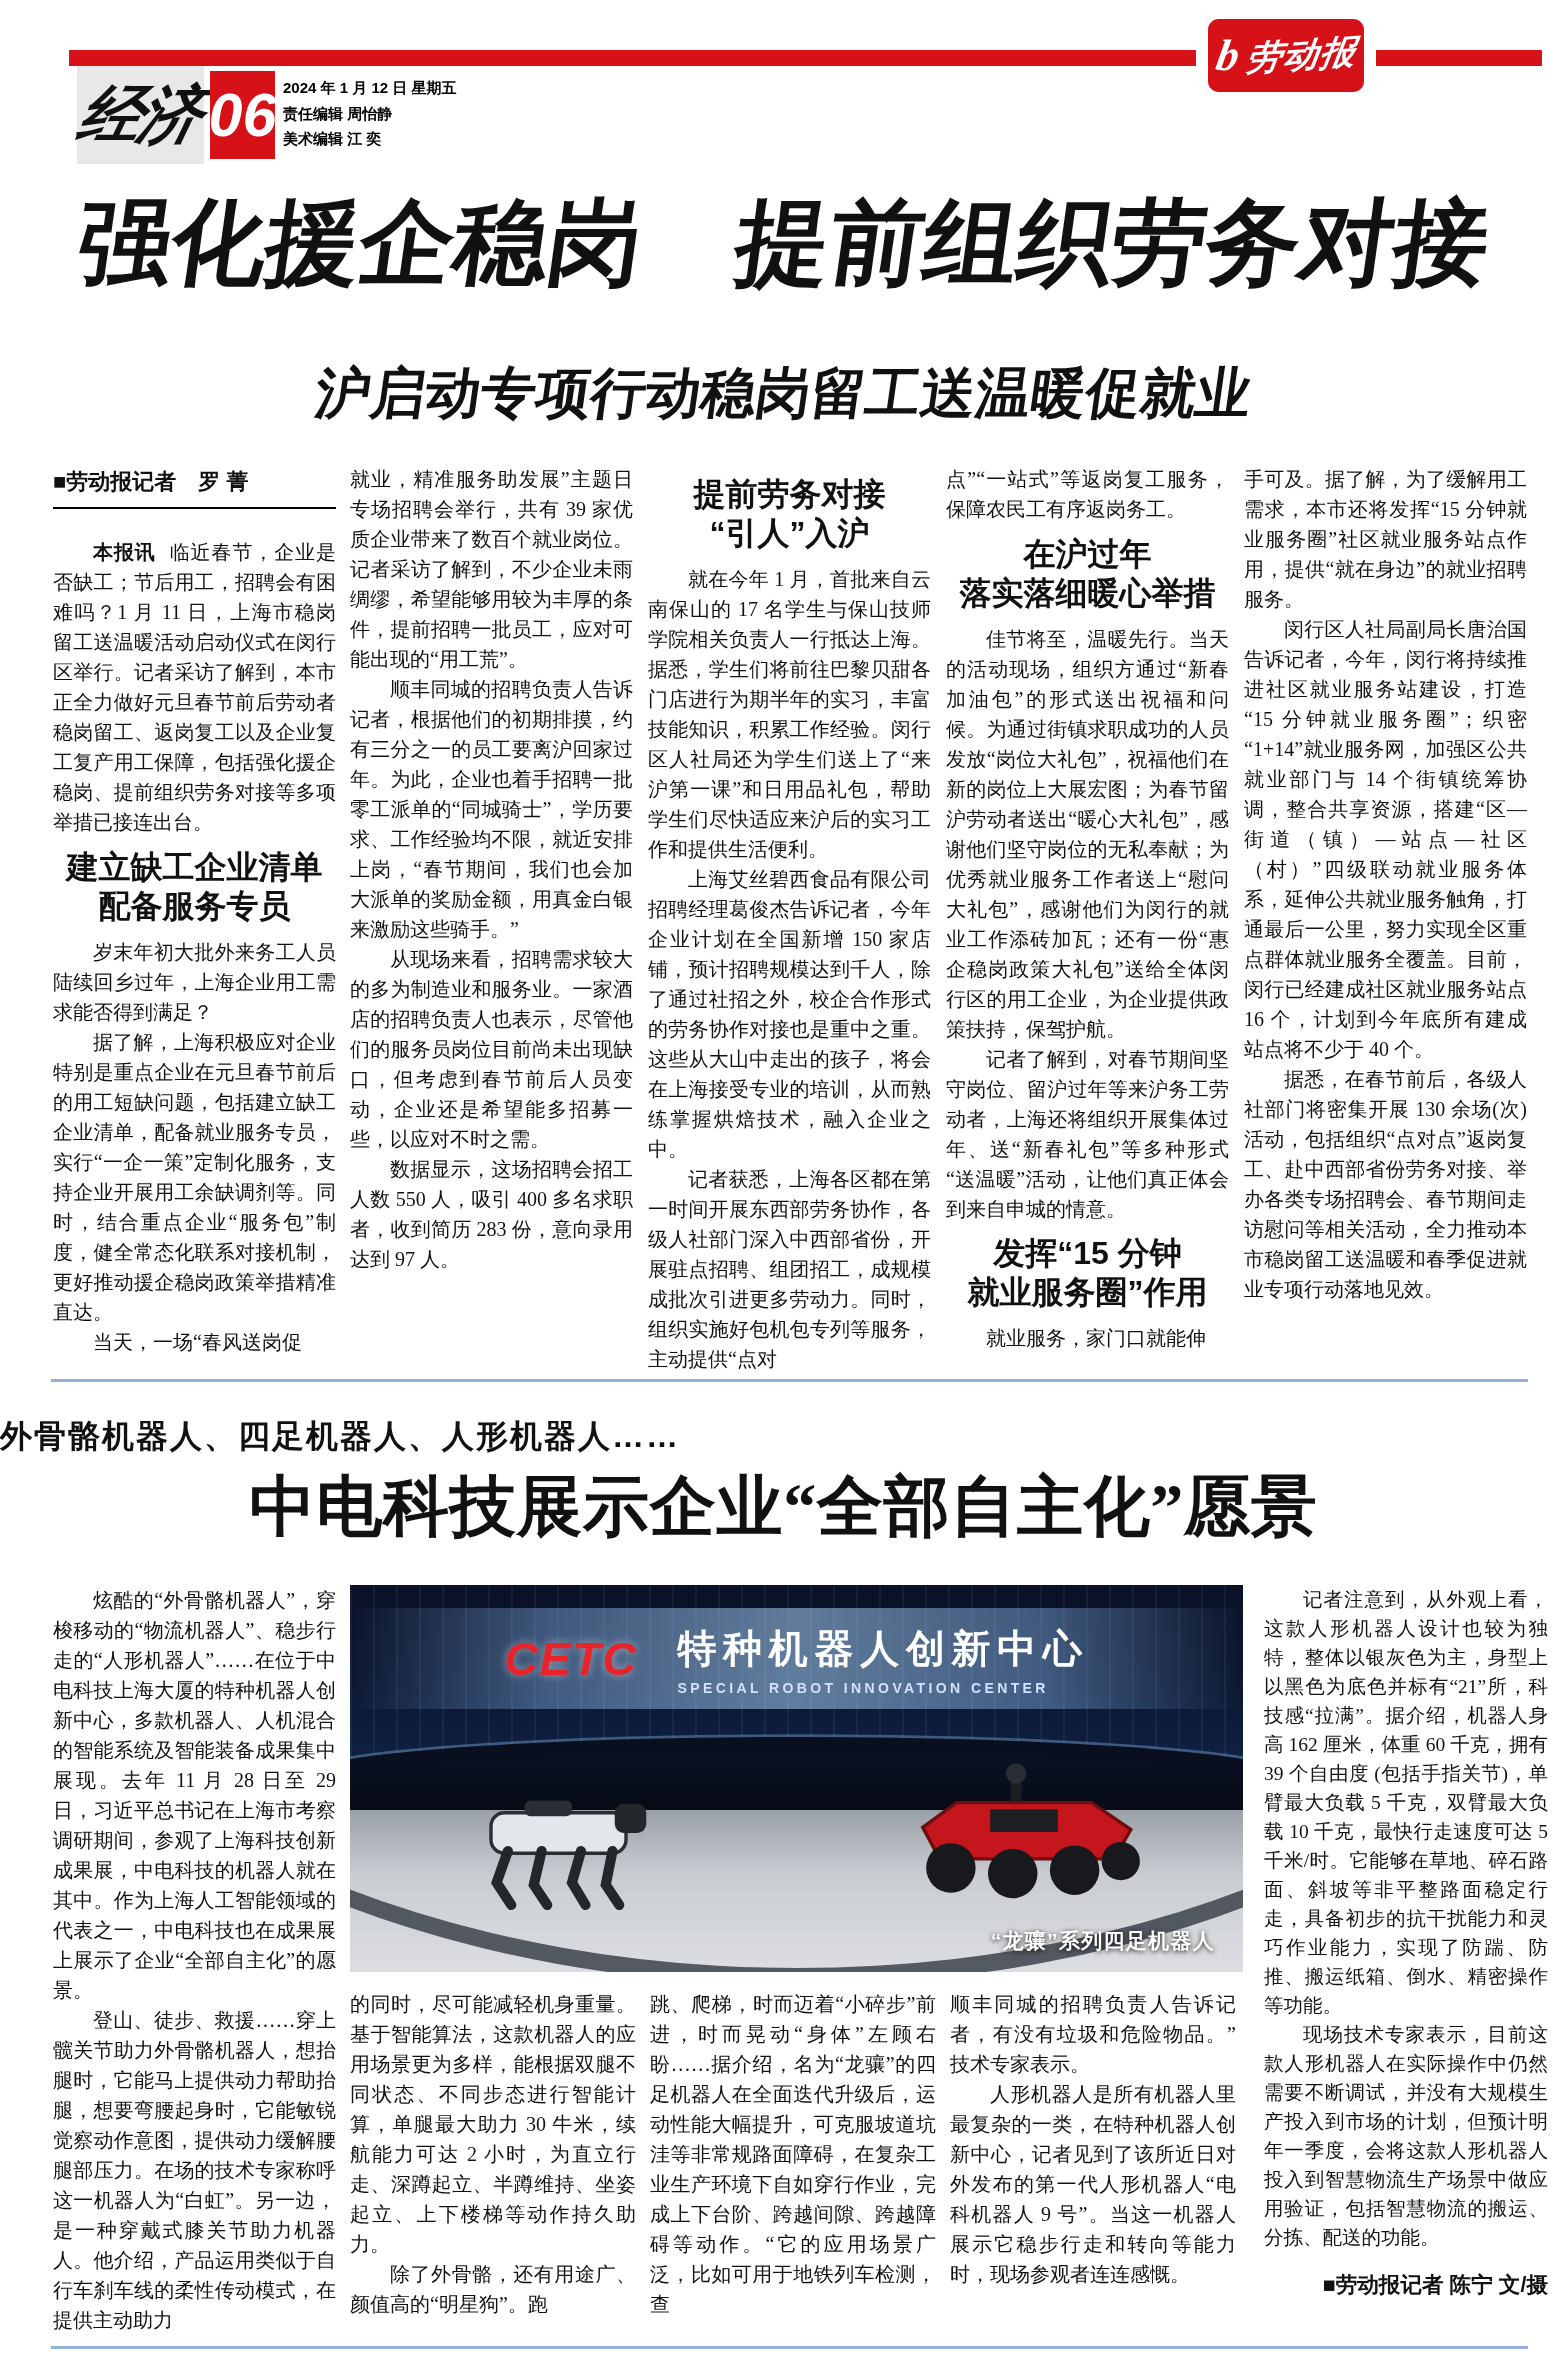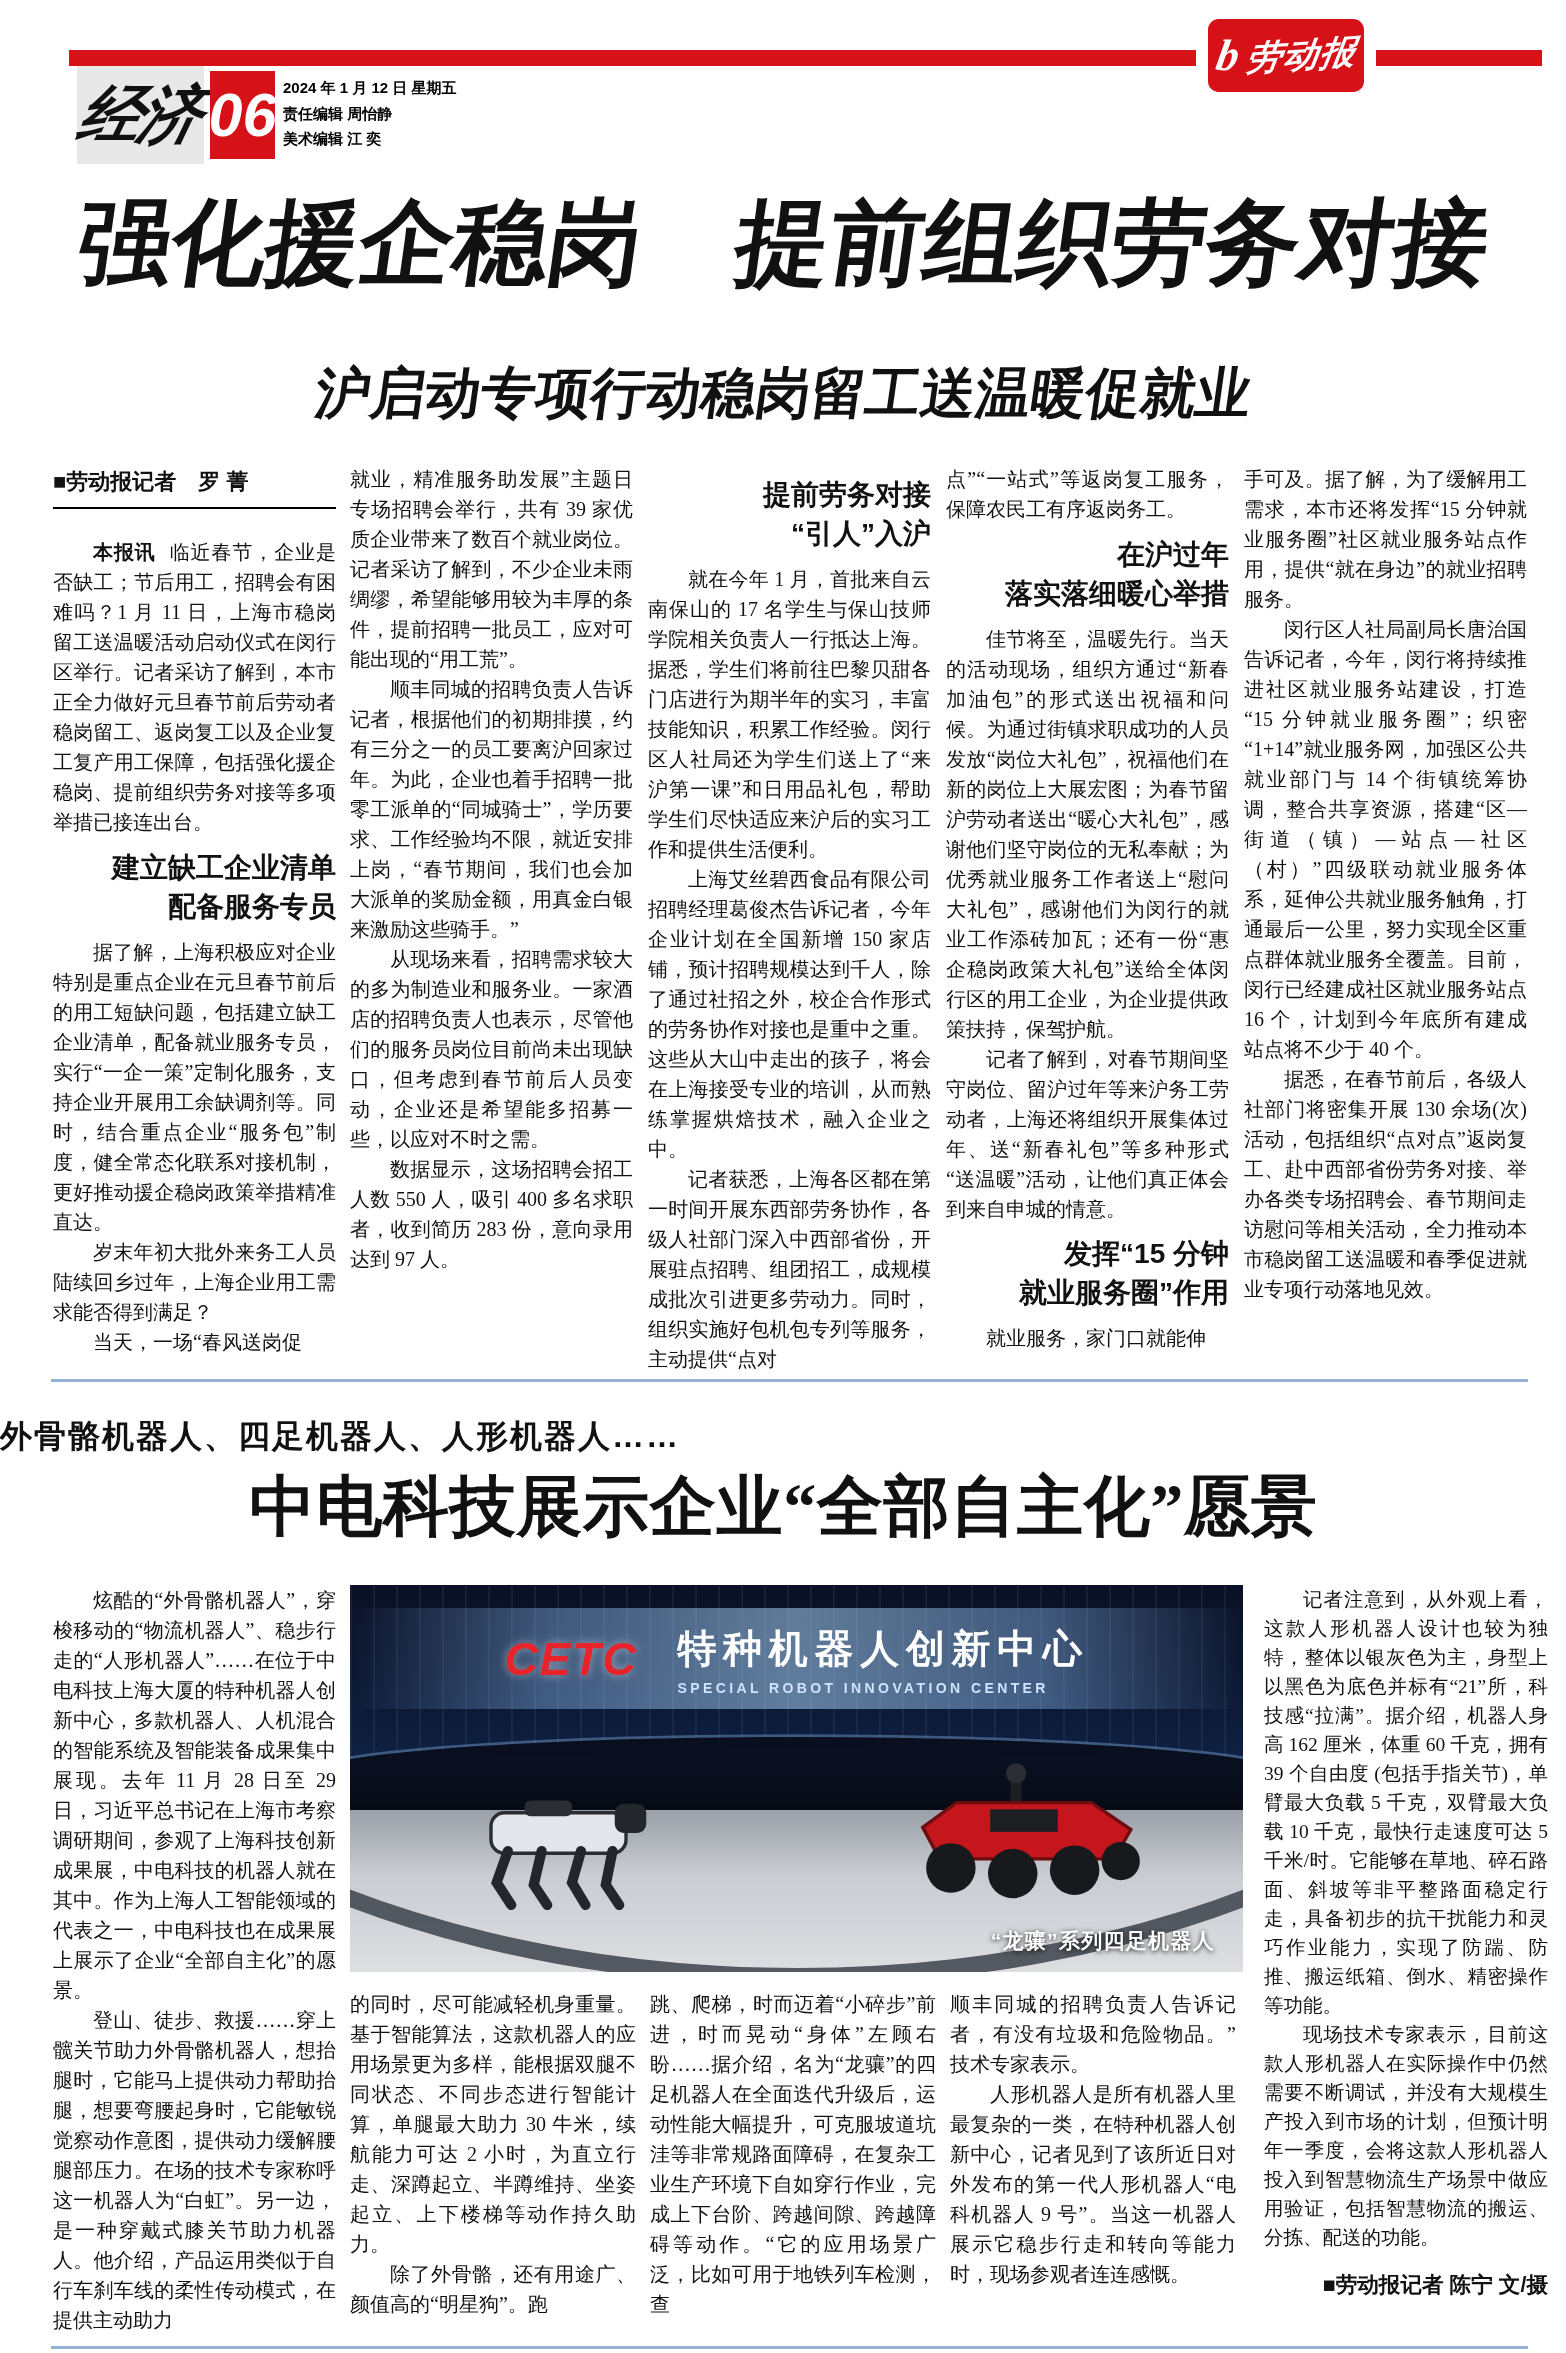--- a/index.html
+++ b/index.html
@@ -37,23 +37,23 @@
 
   
   .col{position:absolute;text-align:justify;font-size:20px;line-height:30px;overflow:hidden;}
   .a1{top:464px;height:910px;width:283px;line-height:30px;}
   .c1{left:53px}.c2{left:350px}.c3{left:648px}.c4{left:946px}.c5{left:1244px}
   .para{margin:0;text-indent:2em;}
   .para.noindent{text-indent:0;}
   .lead{font-family:"Liberation Sans","DejaVu Sans",sans-serif;font-weight:700;margin-right:.7em;}
   .byline{font-family:"Liberation Sans","DejaVu Sans",sans-serif;font-weight:700;font-size:22px;
           padding:2.7px 0 10.8px 0;border-bottom:2px solid #000;margin-bottom:28px;text-indent:0;}
-  .col-subhead{margin:10.8px 0;text-align:right;text-indent:0;
+  .col-subhead{margin:10.8px 0;text-align:center;text-indent:0;
                font-family:"Liberation Sans","DejaVu Sans",sans-serif;font-weight:900;
-               font-size:28px;line-height:39px;}
+               font-size:32px;line-height:39px;}
   .credit{margin-top:17.5px;text-align:right;text-indent:0;
           font-family:"Liberation Sans","DejaVu Sans",sans-serif;font-weight:700;font-size:21.6px;}
 
   .divider{position:absolute;left:51px;width:1477px;height:3.4px;background:var(--divider-blue,#93b2d8);}
   .d1{top:1379px;} .d2{top:2346px;}
 
   
   .kicker{position:absolute;left:0;top:1415px;width:100%;text-align:left;
           font-family:"Liberation Sans","DejaVu Sans",sans-serif;font-weight:600;font-size:32px;letter-spacing:2px;}
   .headline2{position:absolute;left:0;top:1462px;width:100%;margin:0;text-align:center;
@@ -113,22 +113,22 @@
     <div>美术编辑 江 奕</div>
   </div>
 
   <h1 class="main-headline">强化援企稳岗　提前组织劳务对接</h1>
   <h2 class="sub-headline">沪启动专项行动稳岗留工送温暖促就业</h2>
 
   <div class="col a1 c1">
       <div class="byline">■劳动报记者　罗 菁</div>
       <p class="para"><b class="lead">本报讯</b>临近春节，企业是否缺工；节后用工，招聘会有困难吗？1 月 11 日，上海市稳岗留工送温暖活动启动仪式在闵行区举行。记者采访了解到，本市正全力做好元旦春节前后劳动者稳岗留工、返岗复工以及企业复工复产用工保障，包括强化援企稳岗、提前组织劳务对接等多项举措已接连出台。</p>
       <h3 class="col-subhead">建立缺工企业清单<br>配备服务专员</h3>
+      <p class="para">岁末年初大批外来务工人员陆续回乡过年，上海企业用工需求能否得到满足？</p>
       <p class="para">据了解，上海积极应对企业特别是重点企业在元旦春节前后的用工短缺问题，包括建立缺工企业清单，配备就业服务专员，实行“一企一策”定制化服务，支持企业开展用工余缺调剂等。同时，结合重点企业“服务包”制度，健全常态化联系对接机制，更好推动援企稳岗政策举措精准直达。</p>
-      <p class="para">岁末年初大批外来务工人员陆续回乡过年，上海企业用工需求能否得到满足？</p>
       <p class="para">当天，一场“春风送岗促</p>
     </div>
   <div class="col a1 c2">
       <p class="para noindent">就业，精准服务助发展”主题日专场招聘会举行，共有 39 家优质企业带来了数百个就业岗位。记者采访了解到，不少企业未雨绸缪，希望能够用较为丰厚的条件，提前招聘一批员工，应对可能出现的“用工荒”。</p>
       <p class="para">顺丰同城的招聘负责人告诉记者，根据他们的初期排摸，约有三分之一的员工要离沪回家过年。为此，企业也着手招聘一批零工派单的“同城骑士”，学历要求、工作经验均不限，就近安排上岗，“春节期间，我们也会加大派单的奖励金额，用真金白银来激励这些骑手。”</p>
       <p class="para">从现场来看，招聘需求较大的多为制造业和服务业。一家酒店的招聘负责人也表示，尽管他们的服务员岗位目前尚未出现缺口，但考虑到春节前后人员变动，企业还是希望能多招募一些，以应对不时之需。</p>
       <p class="para">数据显示，这场招聘会招工人数 550 人，吸引 400 多名求职者，收到简历 283 份，意向录用达到 97 人。</p>
     </div>
   <div class="col a1 c3">
       <h3 class="col-subhead">提前劳务对接<br>“引人”入沪</h3>

